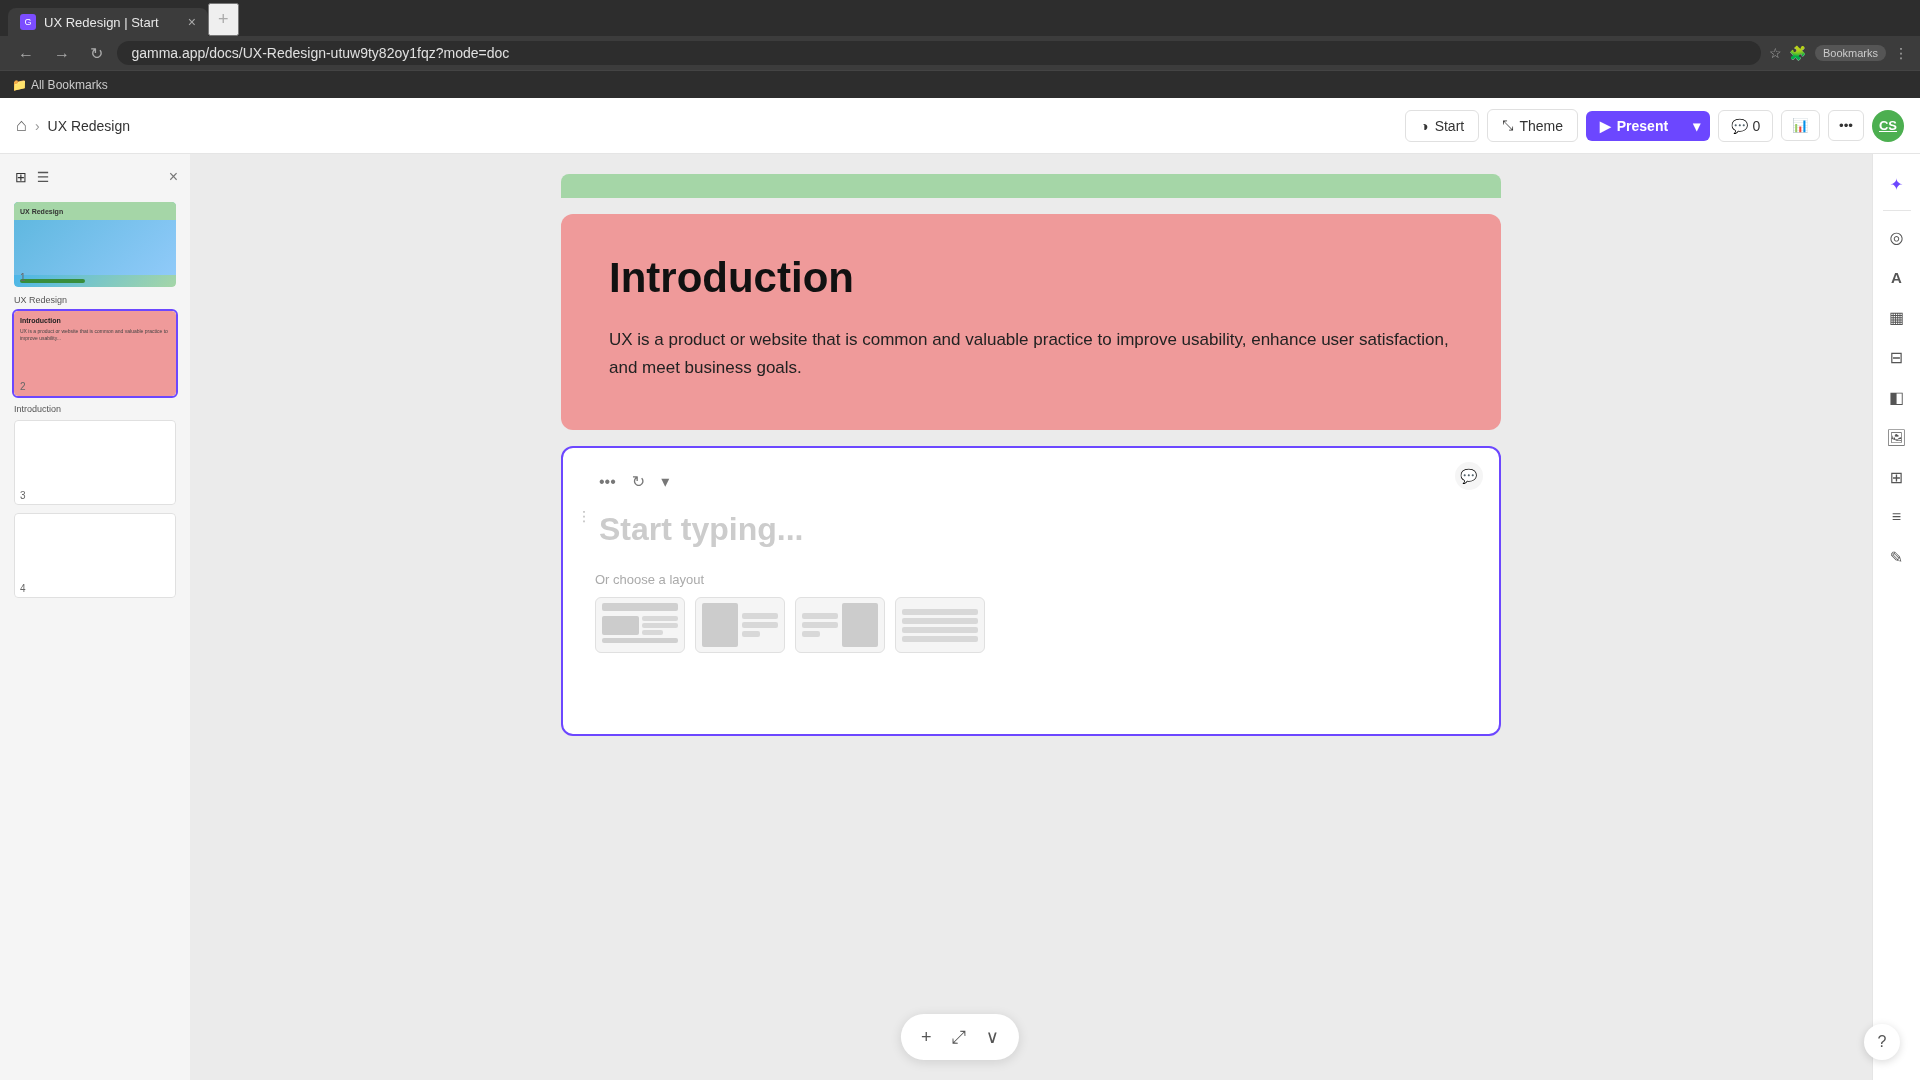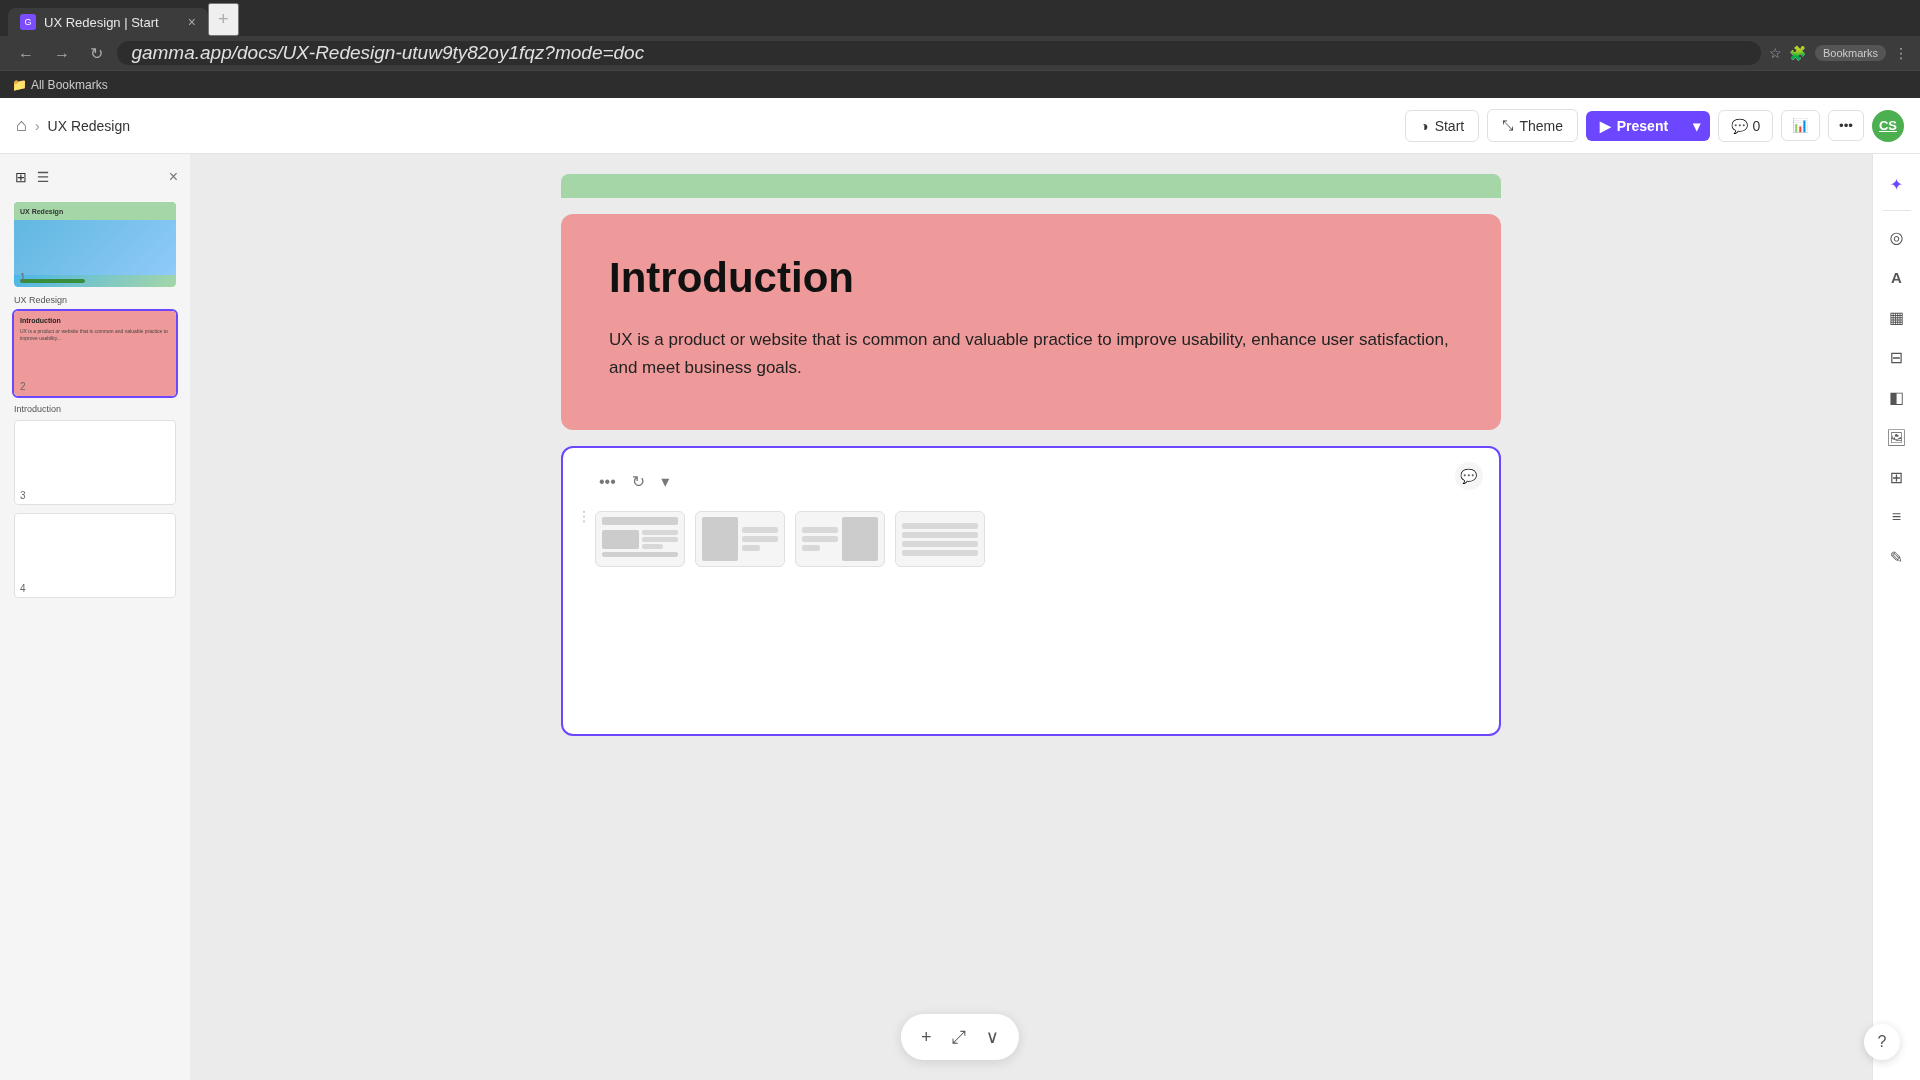--- a/index.html
+++ b/index.html
@@ -7,21 +7,21 @@
 
     
     .browser-chrome { background: #2d2d2d; height: 70px; display: flex; flex-direction: column; }
     .browser-tabs { display: flex; align-items: flex-end; padding: 8px 0 0 8px; height: 36px; }
     .browser-tab { background: #3c3c3c; color: #e8e8e8; display: flex; align-items: center; padding: 0 12px; height: 28px; border-radius: 8px 8px 0 0; font-size: 13px; gap: 8px; min-width: 200px; }
     .browser-tab .tab-favicon { width: 16px; height: 16px; background: #7c4dff; border-radius: 3px; display: flex; align-items: center; justify-content: center; font-size: 9px; color: white; }
     .browser-tab .tab-close { margin-left: auto; cursor: pointer; color: #aaa; font-size: 14px; }
     .new-tab-btn { color: #aaa; font-size: 18px; padding: 4px 8px; cursor: pointer; }
     .browser-bar { background: #3c3c3c; height: 34px; display: flex; align-items: center; padding: 0 12px; gap: 8px; }
     .nav-btn { color: #aaa; background: none; border: none; cursor: pointer; font-size: 16px; padding: 2px 6px; }
-    .address-bar { flex: 1; background: #2d2d2d; border: none; border-radius: 16px; color: #e0e0e0; padding: 1px 14px; font-size: 19px; height: 24px; outline: none; font-style: italic; }
+    .address-bar { flex: 1; background: #2d2d2d; border: none; border-radius: 16px; color: #e0e0e0; padding: 1px 14px; font-size: 14px; height: 24px; outline: none; }
     .browser-actions { display: flex; gap: 8px; color: #aaa; font-size: 14px; align-items: center; }
     .browser-actions span { cursor: pointer; }
     .incognito-badge { background: #555; color: #ccc; font-size: 11px; padding: 2px 8px; border-radius: 10px; cursor: pointer; }
     .bookmarks-bar { background: #2d2d2d; height: 28px; display: flex; align-items: center; padding: 0 12px; gap: 4px; border-top: 1px solid #444; }
     .bookmark-folder { color: #ccc; font-size: 12px; display: flex; align-items: center; gap: 4px; cursor: pointer; }
 
     
     .app-container { display: flex; flex-direction: column; height: calc(1080px - 70px); background: #f5f5f5; }
 
     
@@ -233,22 +233,24 @@
         <div class="intro-body">UX is a product or website that is common and valuable practice to improve usability, enhance user satisfaction, and meet business goals.</div>
       </div>
 
       <div class="new-slide-card">
         <div class="card-toolbar">
           <button class="card-toolbar-btn">•••</button>
           <button class="card-toolbar-btn">↻</button>
           <button class="card-toolbar-btn">▾</button>
         </div>
         <div class="drag-handle">⋮</div>
+        <div class="typing-placeholder">Start typing...</div>
         <div class="comment-bubble">💬</div>
         <div class="layout-section">
+          <div class="layout-label">Or choose a layout</div>
           <div class="layout-options">
             <div class="layout-option">
               <div class="layout-thumb lt1">
                 <div class="r1" style="height:8px; background:#d0d0d0; border-radius:2px;"></div>
                 <div style="display:grid; grid-template-columns:1fr 1fr; gap:3px; flex:1;">
                   <div style="background:#ccc; border-radius:2px;"></div>
                   <div style="display:flex; flex-direction:column; gap:2px; justify-content:center;">
                     <div style="background:#d8d8d8; height:5px; border-radius:2px;"></div>
                     <div style="background:#d8d8d8; height:5px; border-radius:2px;"></div>
                     <div style="background:#d8d8d8; height:5px; width:60%; border-radius:2px;"></div>

